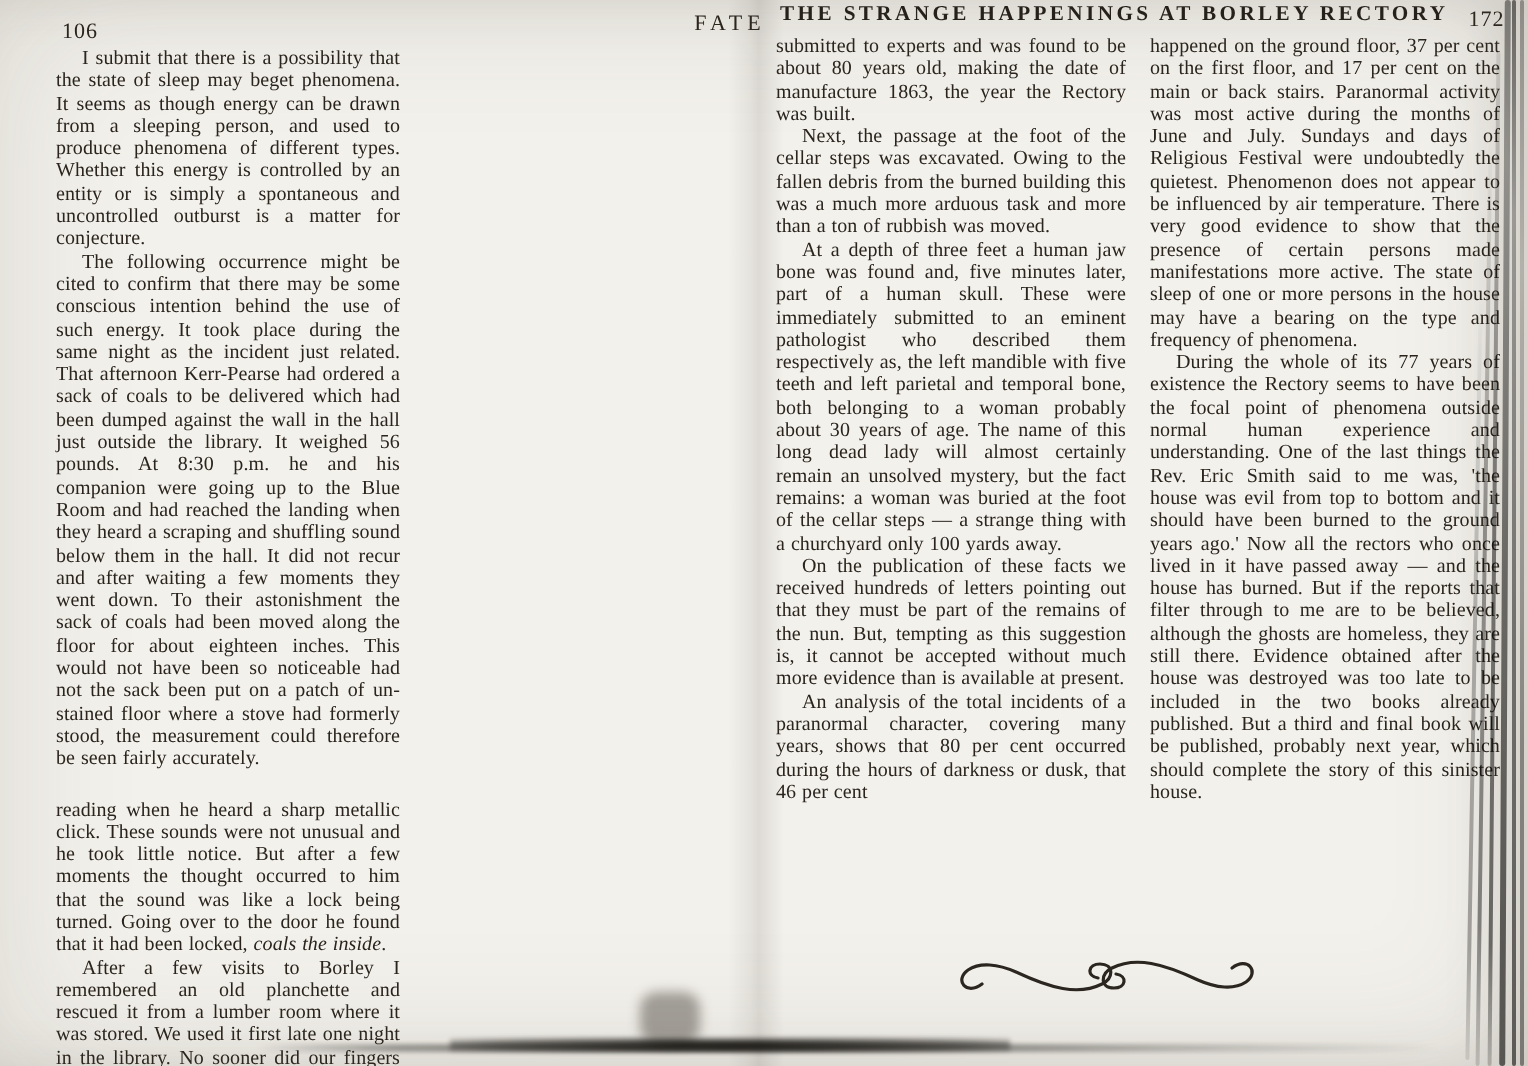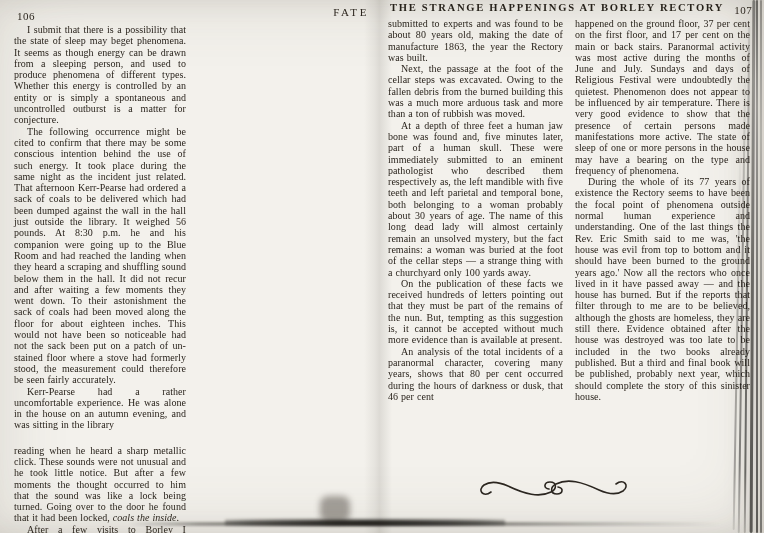--- a/index.html
+++ b/index.html
@@ -7,21 +7,21 @@
     position:relative;width:764px;height:533px;overflow:hidden;
     background:#f3f1ec;
     font-family:"Liberation Serif", serif;
     color:#2a241d;
   }
   .scan::after{
     content:"";position:absolute;inset:0;pointer-events:none;
     box-shadow:inset 0 0 70px rgba(95,85,68,0.16), inset -18px 0 26px rgba(60,52,40,0.10);
   }
   .page{position:absolute;top:0;height:533px;}
-  .page-left{left:2px;width:376px;}
+  .page-left{left:16px;width:376px;}
   .page-right{left:386px;width:364px;}
 
   .head-left{
     position:absolute;top:6px;left:15px;width:352px;
     display:flex;justify-content:space-between;align-items:baseline;
   }
   .pagenum{font-size:11px;letter-spacing:0.5px;}
   .head-left .pagenum{position:relative;top:4px;}
   .running-head-left{font-weight:normal;font-size:11px;letter-spacing:2.6px;}
 
@@ -86,34 +86,33 @@
 
   <div class="page page-left">
     <div class="head-left">
       <span class="pagenum">106</span>
       <span class="running-head-left">FATE</span>
     </div>
     <div class="cols">
       <div class="col">
         <p>I submit that there is a possibility that the state of sleep may beget phenomena. It seems as though energy can be drawn from a sleeping person, and used to produce phenomena of different types. Whether this energy is controlled by an entity or is simply a spontaneous and uncontrolled outburst is a matter for conjecture.</p>
         <p>The following occurrence might be cited to confirm that there may be some conscious intention behind the use of such energy. It took place during the same night as the incident just related. That afternoon Kerr-Pearse had ordered a sack of coals to be delivered which had been dumped against the wall in the hall just outside the library. It weighed 56 pounds. At 8:30 p.m. he and his companion were going up to the Blue Room and had reached the landing when they heard a scraping and shuffling sound below them in the hall. It did not recur and after waiting a few moments they went down. To their astonishment the sack of coals had been moved along the floor for about eighteen inches. This would not have been so noticeable had not the sack been put on a patch of un-stained floor where a stove had formerly stood, the measurement could therefore be seen fairly accurately.</p>
-        <p>Kerr-Pearse had a rather uncomfortable experience. He was alone in the house on an autumn evening, and was sitting in the library</p>
       </div>
       <div class="col">
         <p class="noindent"><span>reading when he heard a sharp metallic click. These sounds were not unusual and he took little notice. But after a few moments the thought occurred to him that the sound was like a lock being turned. Going over to the door he found that it had been locked, </span><em>coals the inside</em><span>.</span></p>
         <p>After a few visits to Borley I remembered an old planchette and rescued it from a lumber room where it was stored. We used it first late one night in the library. No sooner did our fingers come into contact with it than it started to write in large and well formed letters. It ultimately produced words, phrases, dates and even drawings. Some of it was unintelligible, some demonstrably untrue, some impossible to confirm but a certain amount of it was factual and confirmed later. One of the most startling things written was a clear prophecy that the Rectory would be burned and under the ruins would be found the bones of a murdered person. This was written on March 27, 1938. Exactly 11 months later, on February 27, 1939, the house caught fire and was practically destroyed.</p>
         <p>In 1943 we made another visit to the site of the house for the purpose of digging in the cellars. The brick well in the further cellar was emptied of its contents of stone, brick and accumulated rubbish. At a depth of five feet six inches a silver-plated jug was found. This was</p>
       </div>
     </div>
   </div>
 
   <div class="page page-right">
     <div class="head-right">
       <span class="running-head-right">THE STRANGE HAPPENINGS AT BORLEY RECTORY</span>
-      <span class="pagenum">107</span>
+      <span class="pagenum">172</span>
     </div>
     <div class="cols">
       <div class="col">
         <p class="noindent">submitted to experts and was found to be about 80 years old, making the date of manufacture 1863, the year the Rectory was built.</p>
         <p>Next, the passage at the foot of the cellar steps was excavated. Owing to the fallen debris from the burned building this was a much more arduous task and more than a ton of rubbish was moved.</p>
         <p>At a depth of three feet a human jaw bone was found and, five minutes later, part of a human skull. These were immediately submitted to an eminent pathologist who described them respectively as, the left mandible with five teeth and left parietal and temporal bone, both belonging to a woman probably about 30 years of age. The name of this long dead lady will almost certainly remain an unsolved mystery, but the fact remains: a woman was buried at the foot of the cellar steps — a strange thing with a churchyard only 100 yards away.</p>
         <p>On the publication of these facts we received hundreds of letters pointing out that they must be part of the remains of the nun. But, tempting as this suggestion is, it cannot be accepted without much more evidence than is available at present.</p>
         <p>An analysis of the total incidents of a paranormal character, covering many years, shows that 80 per cent occurred during the hours of darkness or dusk, that 46 per cent</p>
       </div>
       <div class="col">

